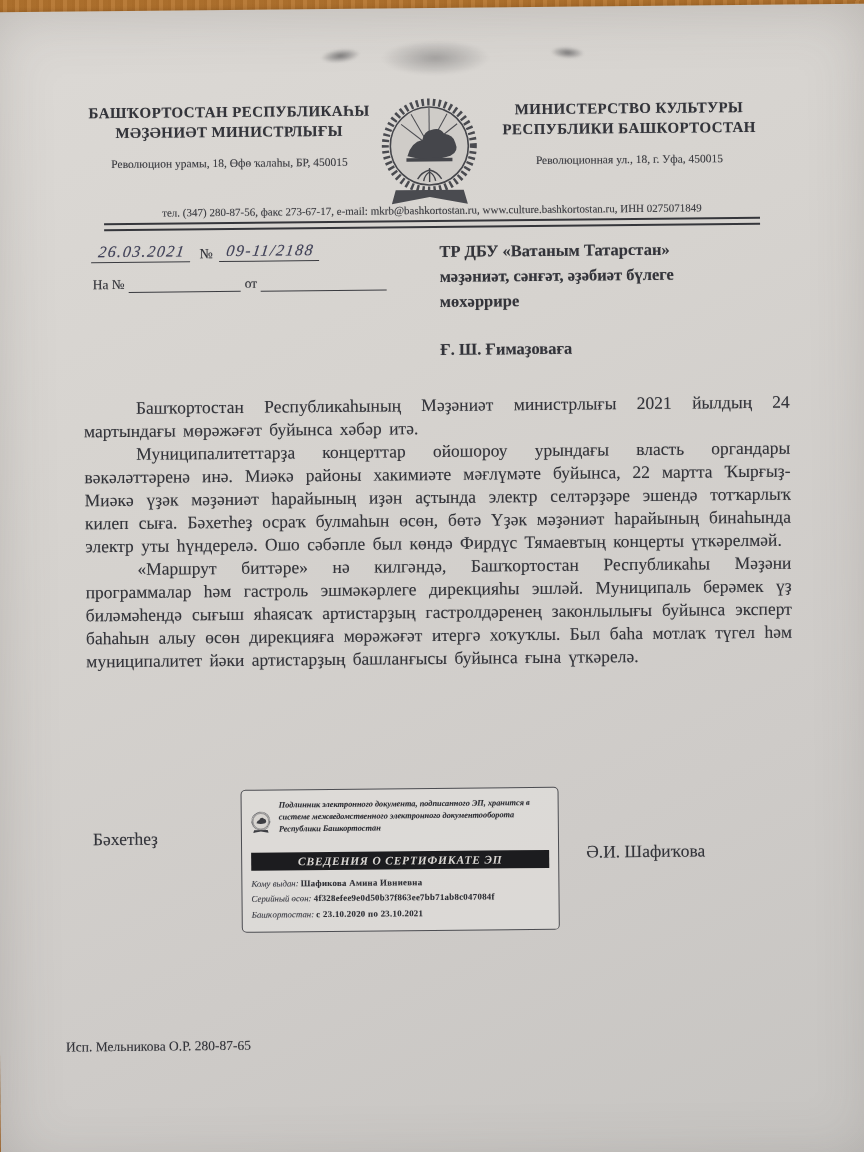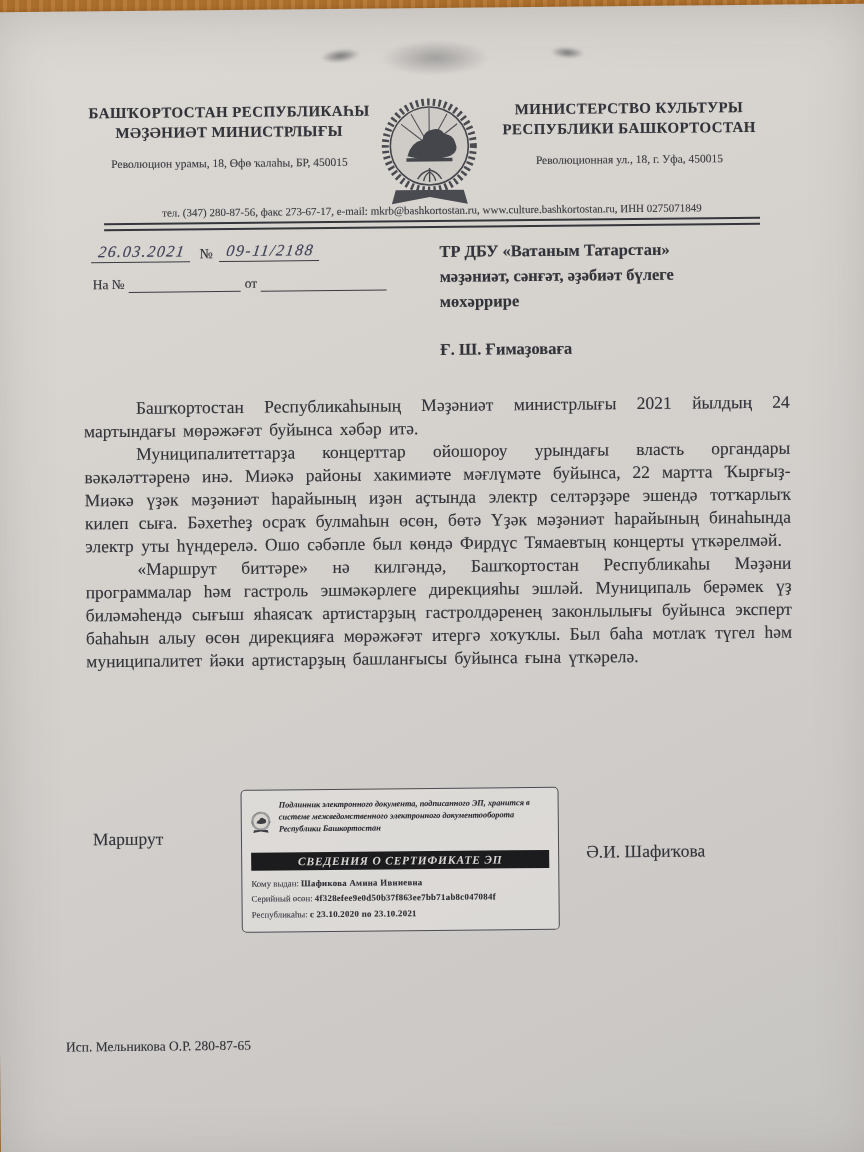--- a/index.html
+++ b/index.html
@@ -45,21 +45,21 @@
   .sig-name{position:absolute; top:835px; left:588px; font-size:17.5px;}
   .stamp{
     position:absolute; top:780px; left:243px; width:318px;
     border:1.6px solid #4c4d52; border-radius:5px; background:rgba(232,229,225,0.55);
     padding:7px 9px 8px 9px; box-sizing:border-box; color:#2f3036;
   }
   .stamp-top{display:flex; gap:8px; align-items:flex-start;}
   .stamp-head{font-size:8.3px; font-weight:bold; font-style:italic; line-height:1.45; padding-top:2px;}
   .stamp-bar{margin-top:5px; background:#1c1c1f; color:#d9d6d2; text-align:center; font-weight:bold; font-style:italic; font-size:11.5px; letter-spacing:0.8px; padding:2.5px 0 3px 0;}
   .stamp-lines{margin-top:6px; font-size:8.8px; line-height:1.8;}
-  .stamp-lines .lbl{color:#3c3d46;}
+  .stamp-lines .lbl{font-style:italic; color:#3c3d46;}
   .stamp-lines .val{font-weight:bold; letter-spacing:0.3px;}
   
   .executor{position:absolute; top:1028px; left:66px; font-size:13.5px;}
 </style>
 </head>
 <body>
 
 <div class="paper">
 
   <div class="smudge" style="left:330px; top:40px; width:40px; height:14px; transform:rotate(-6deg);"></div>
@@ -129,21 +129,21 @@
     <div>мөхәррире</div>
     <div class="name">Ғ. Ш. Ғимаҙоваға</div>
   </div>
 
   <div class="body-text">
     <p>Башҡортостан Республикаһының Мәҙәниәт министрлығы 2021 йылдың 24 мартындағы мөрәжәғәт буйынса хәбәр итә.</p>
     <p>Муниципалитеттарҙа концерттар ойошороу урындағы власть органдары вәкәләттәренә инә. Миәкә районы хакимиәте мәғлүмәте буйынса, 22 мартта Ҡырғыҙ-Миәкә үҙәк мәҙәниәт һарайының иҙән аҫтында электр селтәрҙәре эшендә тотҡарлыҡ килеп сыға. Бәхетһеҙ осраҡ булмаһын өсөн, бөтә Үҙәк мәҙәниәт һарайының бинаһында электр уты һүндерелә. Ошо сәбәпле был көндә Фирдүс Тямаевтың концерты үткәрелмәй.</p>
     <p>«Маршрут биттәре» нә килгәндә, Башҡортостан Республикаһы Мәҙәни программалар һәм гастроль эшмәкәрлеге дирекцияһы эшләй. Муниципаль берәмек үҙ биләмәһендә сығыш яһаясаҡ артистарҙың гастролдәренең законлылығы буйынса эксперт баһаһын алыу өсөн дирекцияға мөрәжәғәт итергә хоҡуҡлы. Был баһа мотлаҡ түгел һәм муниципалитет йәки артистарҙың башланғысы буйынса ғына үткәрелә.</p>
   </div>
 
-  <div class="minister">Маршрут</div>
+  <div class="minister">Бәхетһеҙ</div>
 
   <div class="stamp">
     <div class="stamp-top">
       <svg width="44" height="50" viewBox="0 0 100 118">
         <circle cx="50" cy="52" r="44" fill="none" stroke="#3c3d42" stroke-width="7" stroke-dasharray="2.5 3.2"></circle>
         <circle cx="50" cy="52" r="39" fill="#d8d5d1" stroke="#3c3d42" stroke-width="2"></circle>
         <path d="M28,62 q4,-14 15,-16 q2,-9 9,-10 q9,-3 13,4 q9,1 11,9 q4,9 -5,13 q-20,7 -43,0 z" fill="#3c3d42"></path>
         <path d="M16,96 L84,96 L88,110 L50,103 L12,110 z" fill="#3c3d42"></path>
       </svg>
       <div class="stamp-head">Подлинник электронного документа, подписанного ЭП, хранится в системе межведомственного электронного документооборота Республики Башкортостан</div>
@@ -152,21 +152,21 @@
     <div class="stamp-lines">
       <div>
         <span class="lbl">Кому выдан:</span>
         <span class="val">Шафикова Амина Ивниевна</span>
       </div>
       <div>
         <span class="lbl">Серийный өсөн:</span>
         <span class="val">4f328efee9e0d50b37f863ee7bb71ab8c047084f</span>
       </div>
       <div>
-        <span class="lbl">Республикаһы:</span>
+        <span class="lbl">Башҡортостан:</span>
         <span class="val">с 23.10.2020 по 23.10.2021</span>
       </div>
     </div>
   </div>
 
   <div class="sig-name">Ә.И. Шафиҡова</div>
 
   <div class="executor">Исп. Мельникова О.Р. 280-87-65</div>
 
 </div>

